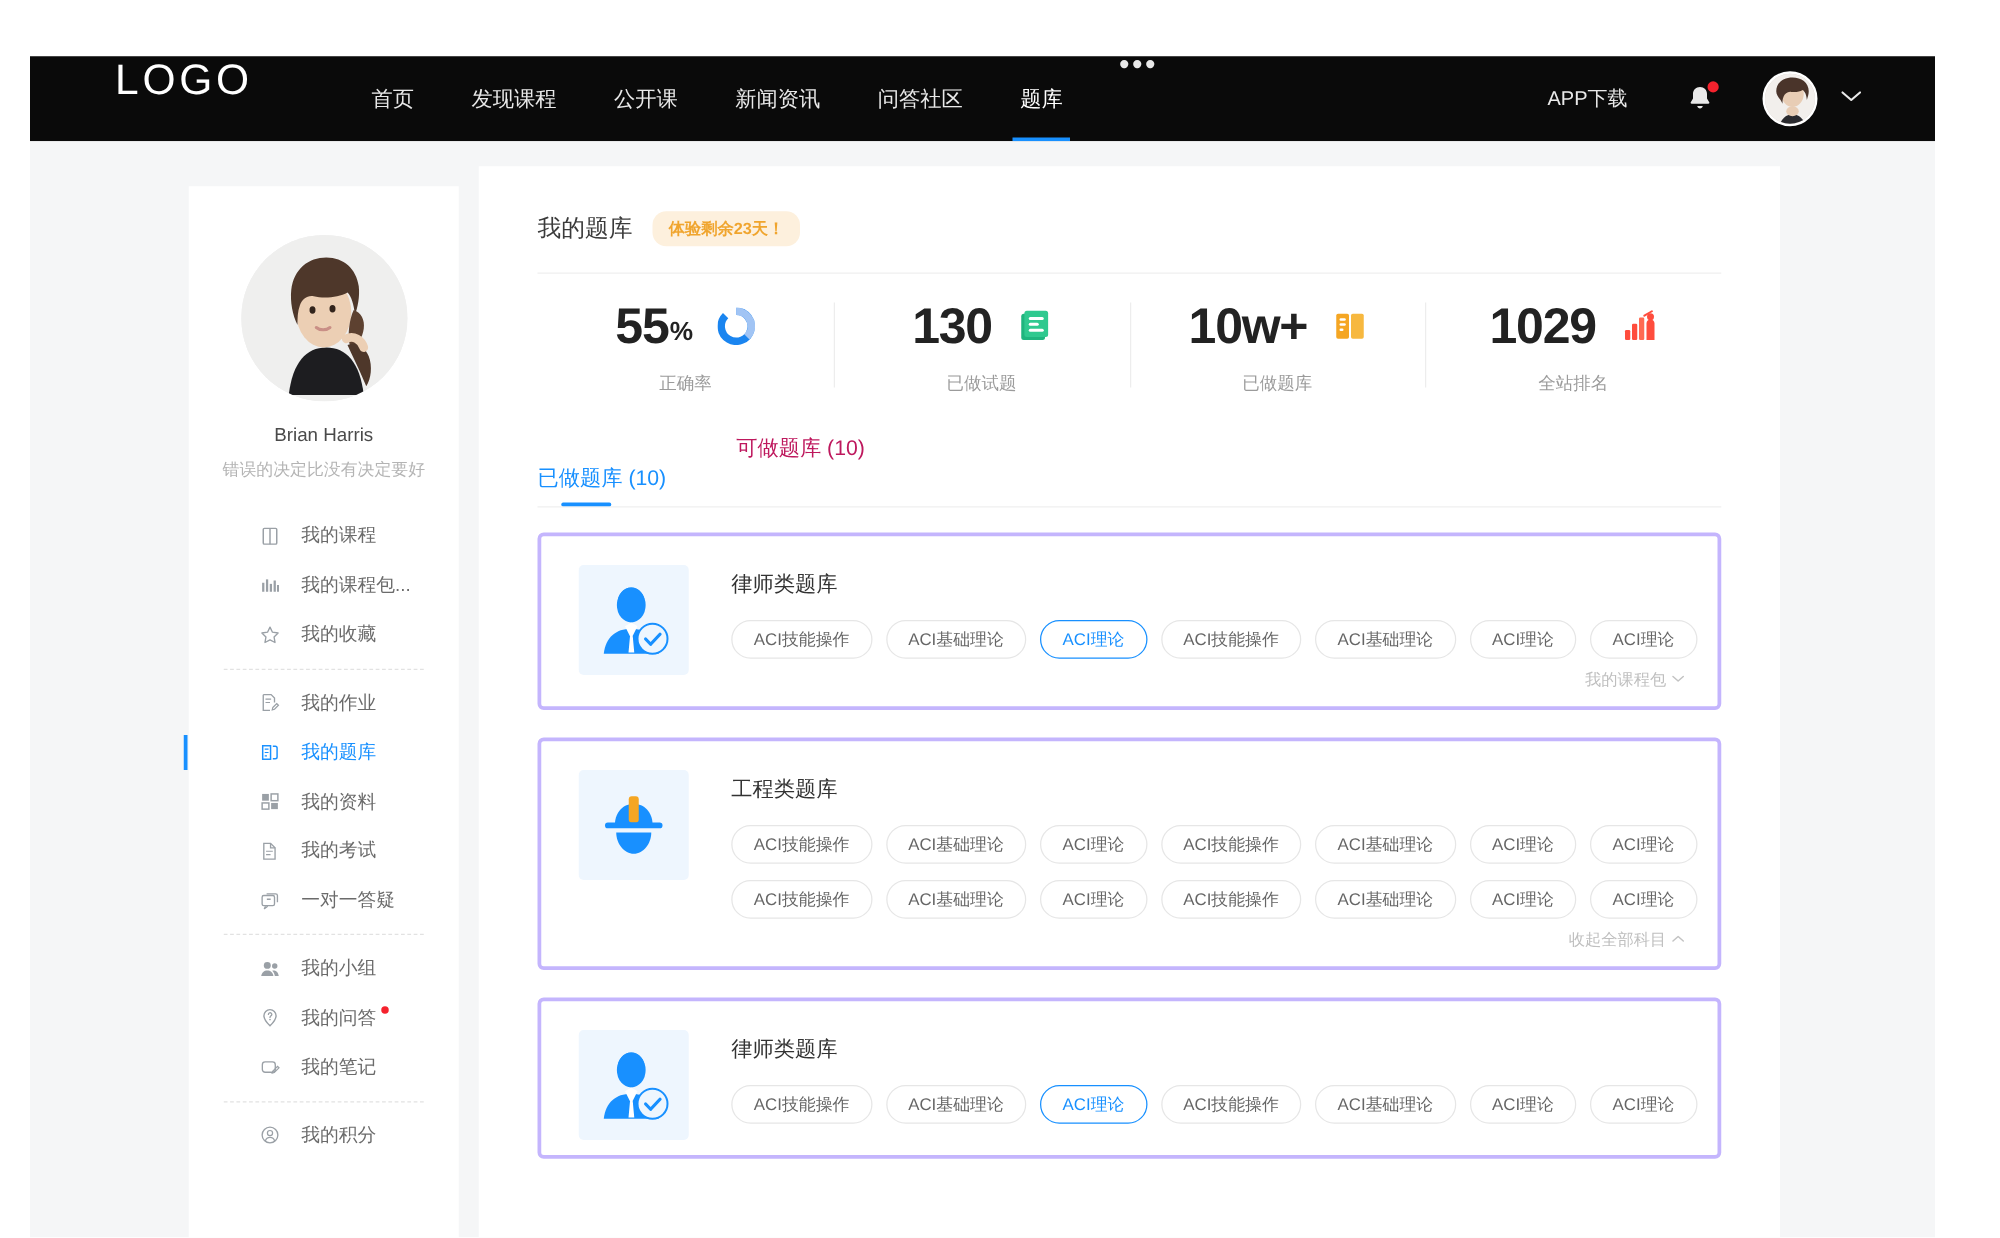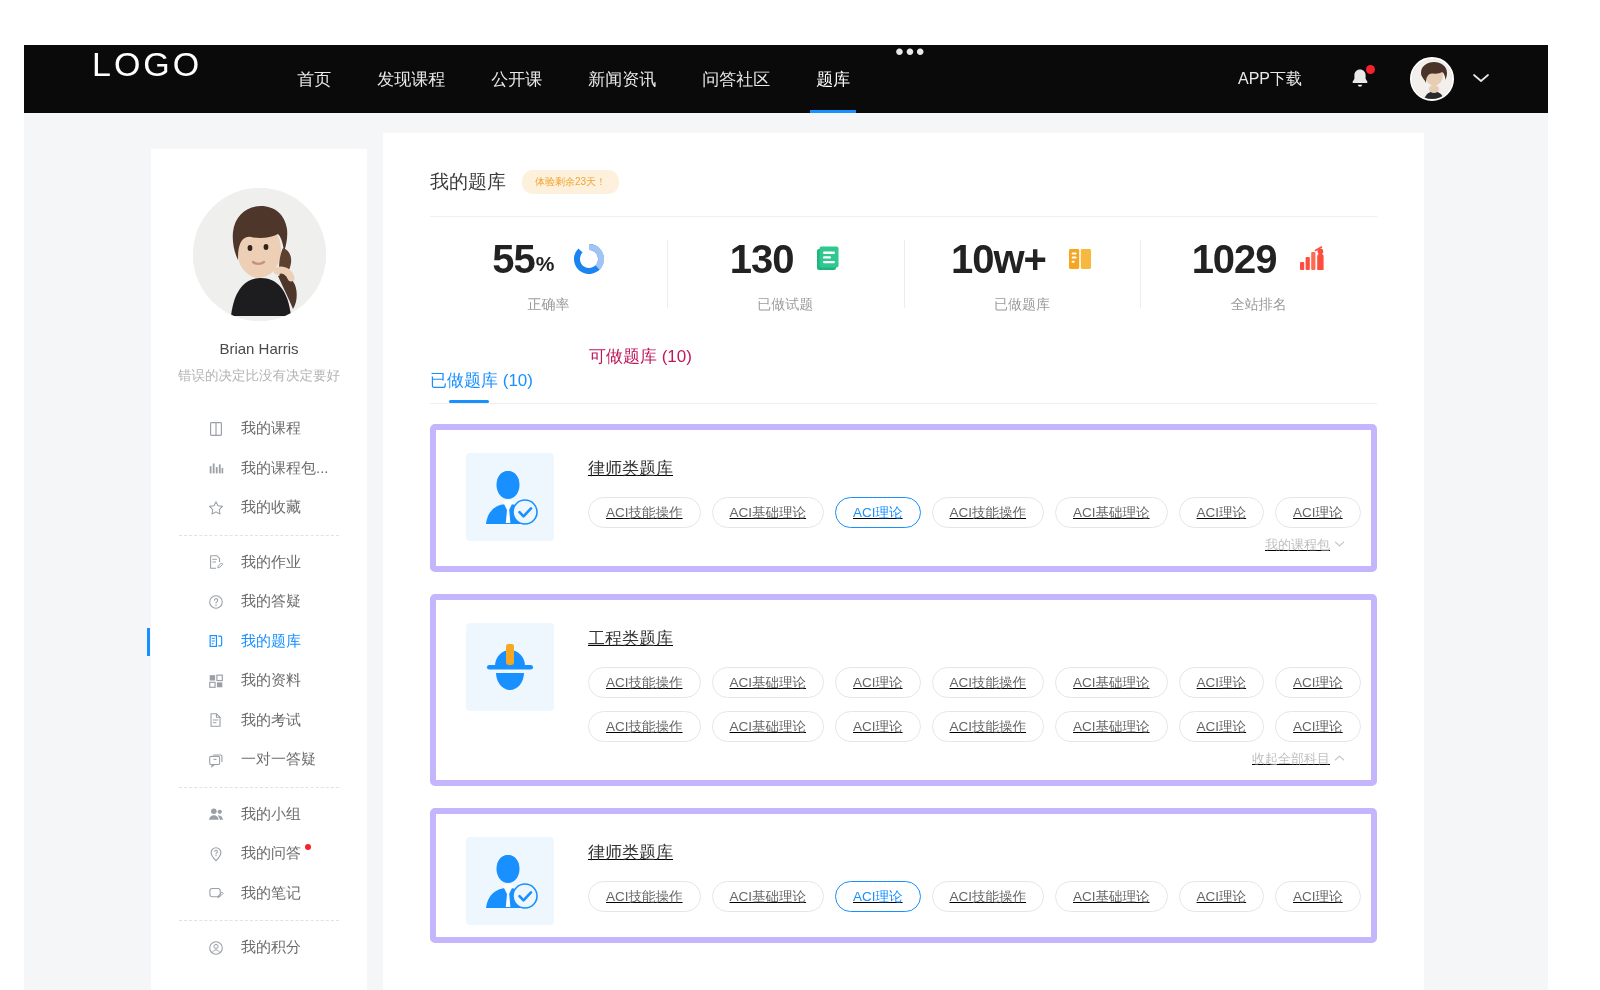--- a/index.html
+++ b/index.html
@@ -94,22 +94,22 @@
   .main {
     position: absolute; left: 383px; top: 133px; width: 1041px; height: 857px;
     background: #ffffff;
   }
   .main-head {
     margin: 36px 47px 0 47px; padding-bottom: 21px; border-bottom: 1px solid #efefef;
     display: flex; align-items: center;
   }
   .main-title { font-size: 19px; color: #3b3b3b; }
   .trial-badge {
-    margin-left: 16px; background: #fdf0dd; color: #f0a52e; font-size: 10px;
-    padding: 5px 13px; border-radius: 11px; white-space: nowrap;
+    margin-left: 16px; background: #fdf0dd; color: #f0a52e; font-size: 13px;
+    padding: 5px 13px; border-radius: 11px; white-space: nowrap; font-weight: bold;
   }
 
   .stats { display: flex; margin: 0 47px; height: 118px; align-items: center; }
   .stat {
     flex: 1; display: flex; flex-direction: column; align-items: center;
     position: relative; height: 90px; justify-content: center;
   }
   .stat + .stat::before {
     content: ""; position: absolute; left: 0; top: 9px; width: 1px; height: 68px;
     background: #ededed;
@@ -131,24 +131,23 @@
     content: ""; position: absolute; left: 19px; bottom: 0; width: 40px; height: 3px;
     border-radius: 2px; background: #1890ff;
   }
   .tabs-rule {
     margin: 0 47px; border-bottom: 1px solid #efefef; height: 1px;
   }
 
   
   .cards { margin: 20px 47px 0 47px; }
   .card {
-    border: 6px solid #c4b5fd; border-radius: 5px; background: #fff;
+    border: 3px solid #c4b5fd; border-radius: 5px; background: #fff;
     margin-bottom: 22px; padding: 23px 24px 12px 30px; display: flex;
     position: relative;
-    text-decoration: underline;
   }
   .card-thumb {
     width: 88px; height: 88px; border-radius: 4px; background: #eef6fe;
     display: flex; align-items: center; justify-content: center; flex: none;
   }
   .card-body { margin-left: 34px; flex: 1; min-width: 0; }
   .card-title { font-size: 17px; color: #333; margin-top: 4px; }
   .chiprow { display: flex; margin-top: 17px; }
   .chiprow + .chiprow { margin-top: 13px; }
   .chip {
@@ -261,30 +260,20 @@
         <div class="mitem">
           <span class="micon">
             <svg width="18" height="18" viewBox="0 0 20 20" fill="none" aria-hidden="true">
               <path d="M4 3h7l3 3v4" stroke="#9aa0a6" stroke-width="1.2" fill="none"></path>
               <path d="M4 3v14h6" stroke="#9aa0a6" stroke-width="1.2" fill="none"></path>
               <path d="M6 7h5M6 10h4" stroke="#9aa0a6" stroke-width="1.1"></path>
               <path d="M12.5 14.5l3.5-3.5 1.5 1.5-3.5 3.5-2 .5.5-2z" stroke="#9aa0a6" stroke-width="1.1" fill="none"></path>
             </svg>
           </span>
           <span class="mlabel">我的作业</span>
-        </div>
-        <div class="mitem">
-          <span class="micon">
-            <svg width="18" height="18" viewBox="0 0 20 20" fill="none" aria-hidden="true">
-              <circle cx="10" cy="10" r="7" stroke="#9aa0a6" stroke-width="1.2"></circle>
-              <path d="M8.3 8a1.8 1.8 0 113.1 1.3c-.7.6-1.4.9-1.4 1.8" stroke="#9aa0a6" stroke-width="1.2" fill="none" stroke-linecap="round"></path>
-              <circle cx="10" cy="13.6" r=".8" fill="#9aa0a6"></circle>
-            </svg>
-          </span>
-          <span class="mlabel">我的答疑</span>
         </div>
         <div class="mitem active">
           <span class="micon">
             <svg width="18" height="18" viewBox="0 0 20 20" fill="none" aria-hidden="true">
               <rect x="3.5" y="4" width="7" height="12" stroke="#1890ff" stroke-width="1.3" fill="none"></rect>
               <path d="M5.3 7h3.4M5.3 10h3.4M5.3 13h2" stroke="#1890ff" stroke-width="1.1"></path>
               <path d="M12.5 4.5h2.2c.9 0 1.6.7 1.6 1.6v7.8c0 .9-.7 1.6-1.6 1.6h-2.2" stroke="#1890ff" stroke-width="1.3" fill="none"></path>
             </svg>
           </span>
           <span class="mlabel">我的题库</span>

